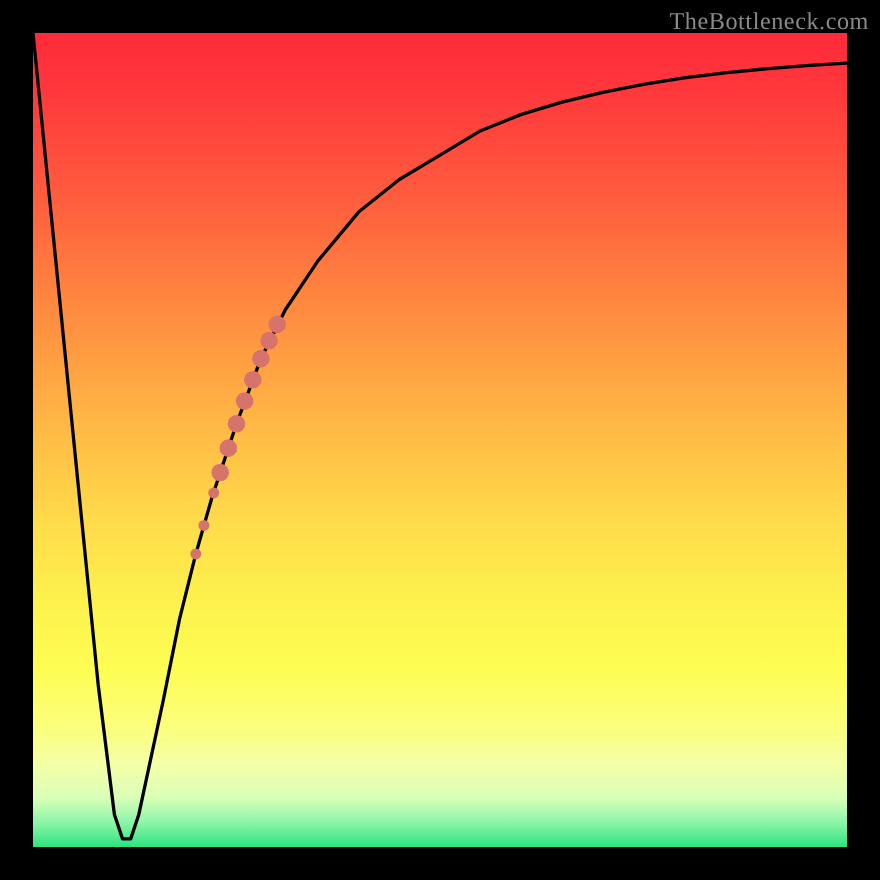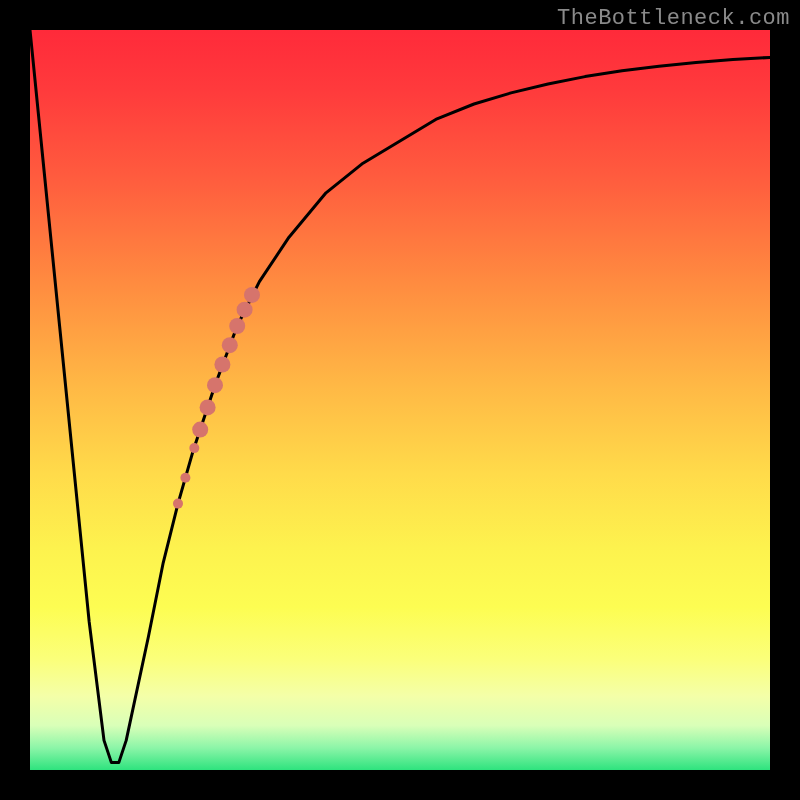--- a/index.html
+++ b/index.html
@@ -49,21 +49,21 @@
     inset: 0;
   }
   .watermark {
     position: absolute;
     top: 6px;
     right: 10px;
     color: #8a8a8a;
     font-size: 22px;
     font-weight: 500;
     letter-spacing: 0.5px;
-    font-family: Liberation Mono, monospace;
+    font-family: Liberation Serif, serif;
   }
 </style>
 </head>
 <body>
 
 <div class="chart-container">
   <div class="plot-area">
     <div class="gradient-bg"></div>
     <svg class="curve" viewBox="0 0 740 740" preserveAspectRatio="none">
       <path id="curve-path" fill="none" stroke="#000" stroke-width="3" stroke-linejoin="round" stroke-linecap="round" d="M0.0 0.0 L14.8 148.0 L29.6 296.0 L44.4 444.0 L59.2 592.0 L74.0 710.4 L81.4 732.6 L88.8 732.6 L96.2 710.4 L118.4 606.8 L133.2 532.8 L148.0 473.6 L162.8 421.8 L185.0 355.2 L207.2 296.0 L229.4 251.6 L259.0 207.2 L296.0 162.8 L333.0 133.2 L370.0 111.0 L407.0 88.8 L444.0 74.0 L481.0 62.9 L518.0 54.0 L555.0 46.6 L592.0 40.7 L629.0 36.3 L666.0 32.6 L703.0 29.6 L740.0 27.4"></path>

